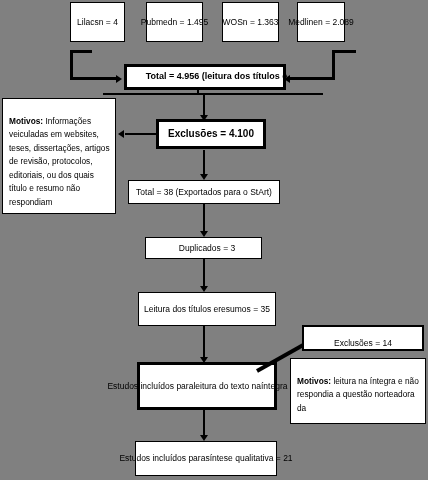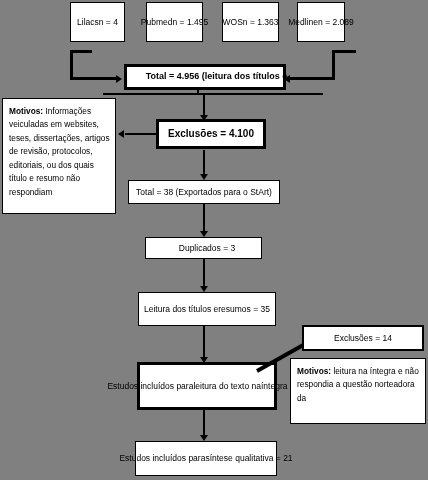--- a/index.html
+++ b/index.html
@@ -41,21 +41,21 @@
   }
   .source-box {
     font-size: 8.5px;
   }
   .source-box .ln {
     line-height: 1.9;
   }
   .para-box {
     display: block;
     text-align: left;
-    padding: 6px 5px 4px 6px;
+    padding: 16px 5px 4px 6px;
     font-size: 8.3px;
     line-height: 1.62;
   }
   .para-box b { font-weight: bold; }
 
   
   .hline {
     position: absolute;
     background: #000000;
     height: 3px;
@@ -187,21 +187,21 @@
     <span class="ln">Estudos incluídos para</span>
     <span class="ln">leitura do texto na</span>
     <span class="ln">íntegra = 23</span>
   </div>
 
   <svg class="diag" style="left:255px; top:325px;" width="80" height="50" viewBox="0 0 80 50">
     <line x1="2" y1="46" x2="66" y2="10" stroke="#000000" stroke-width="4"></line>
     <polygon points="74,5 58,8 64,19" fill="#000000"></polygon>
   </svg>
 
-  <div class="box bold" style="left:302px; top:325px; width:122px; height:26px; font-size:8.5px; font-weight:normal; border-width:2px;">
+  <div class="box bold" style="left:302px; top:325px; width:122px; height:26px; font-size:8.5px; font-weight:normal; border-width:2px;align-items:flex-end;">
     <span class="ln">Exclusões = 14</span>
   </div>
 
   <div class="box para-box" style="left:290px; top:358px; width:136px; height:66px;">
     <b>Motivos:</b><span> leitura na íntegra e não respondia a questão norteadora da</span>
   </div>
 
   <div class="thin-v" style="left:203px; top:410px; height:26px;"></div>
   <div class="arrow-down" style="left:200px; top:435px;"></div>
 

